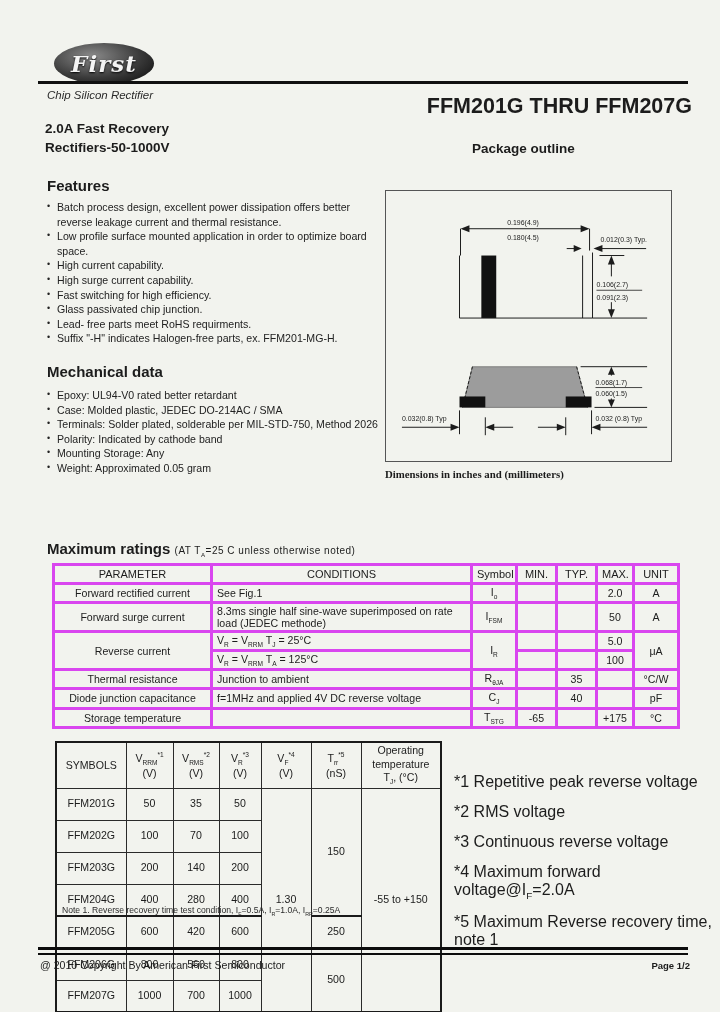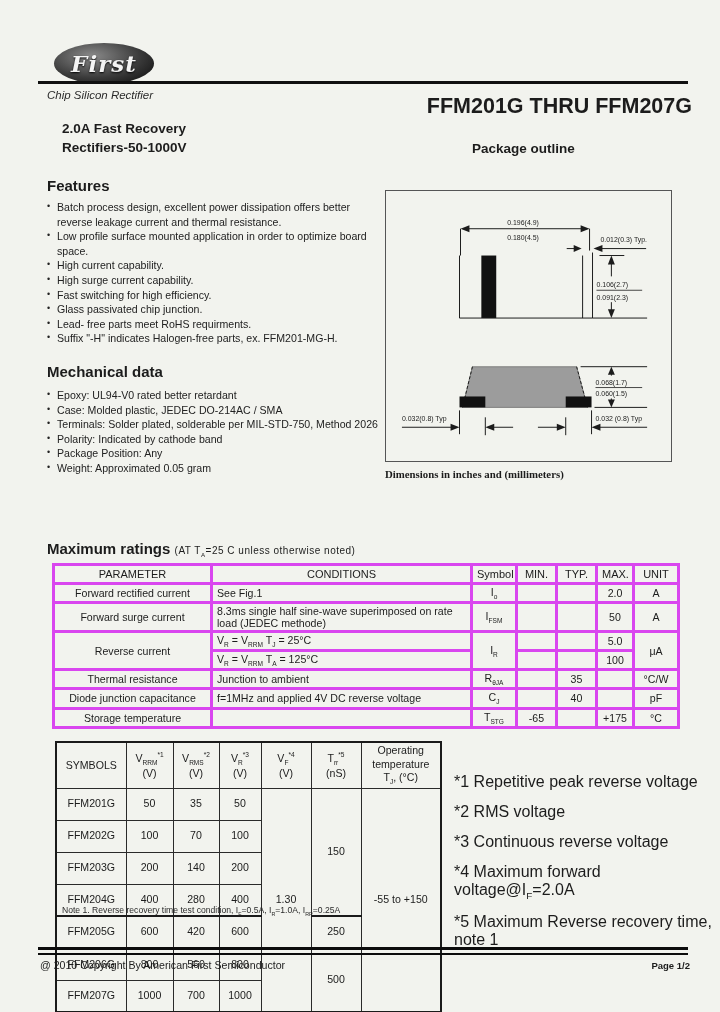--- a/index.html
+++ b/index.html
@@ -20,21 +20,21 @@
     display:flex; align-items:center; justify-content:center;
   }
   .logo span {
     color:#f4f4f4; font-family:"DejaVu Serif", serif;
     font-style:italic; font-weight:bold; font-size:23px;
     text-shadow:0 1px 2px #000; letter-spacing:1px;
   }
   .doc-title { right:28px; top:50px; font-weight:bold; font-size:21.5px; letter-spacing:0px;margin-top:44px; }
   .head-rule { left:38px; top:81px; width:650px; height:3px; background:#101010; }
   .tagline { left:47px; top:89px; font-style:italic; font-size:11.5px; color:#2a2a2a; }
-  .subtitle { left:62px; top:120px; font-weight:bold; font-size:13.5px; line-height:1.4; }
+  .subtitle { left:45px; top:120px; font-weight:bold; font-size:13.5px; line-height:1.4; }
   .pkg-heading { left:472px; top:141px; font-weight:bold; font-size:13.5px; }
 
   
   .sec-h { font-weight:bold; font-size:15px; }
   .features-h { left:47px; top:177px; }
   .mech-h { left:47px; top:363px; }
   ul.plain { list-style:none; width:338px; }
   ul.plain li {
     position:relative; padding-left:10px; font-size:10.6px;
     line-height:1.38; color:#222;
@@ -116,21 +116,21 @@
     <li>Lead- free parts meet RoHS requirments.</li>
     <li>Suffix "-H" indicates Halogen-free parts, ex. FFM201-MG-H.</li>
   </ul>
 
   <div class="abs sec-h mech-h">Mechanical data</div>
   <ul class="abs plain mech-list">
     <li>Epoxy: UL94-V0 rated better retardant</li>
     <li>Case: Molded plastic, JEDEC DO-214AC / SMA</li>
     <li>Terminals: Solder plated, solderable per MIL-STD-750, Method 2026</li>
     <li>Polarity: Indicated by cathode band</li>
-    <li>Package Position: Any</li>
+    <li>Mounting Storage: Any</li>
     <li>Weight: Approximated 0.05 gram</li>
   </ul>
 
   <div class="abs pkg-box">
     <svg viewBox="0 0 287 272" width="285" height="270">
 
       <line x1="78" y1="38" x2="202" y2="38" stroke-width="1"></line>
       <polygon points="75,38 84,34.5 84,41.5" fill="#1c1c1c"></polygon>
       <polygon points="205,38 196,34.5 196,41.5" fill="#1c1c1c"></polygon>
       <line x1="75" y1="38" x2="75" y2="65" stroke-width="1"></line>

